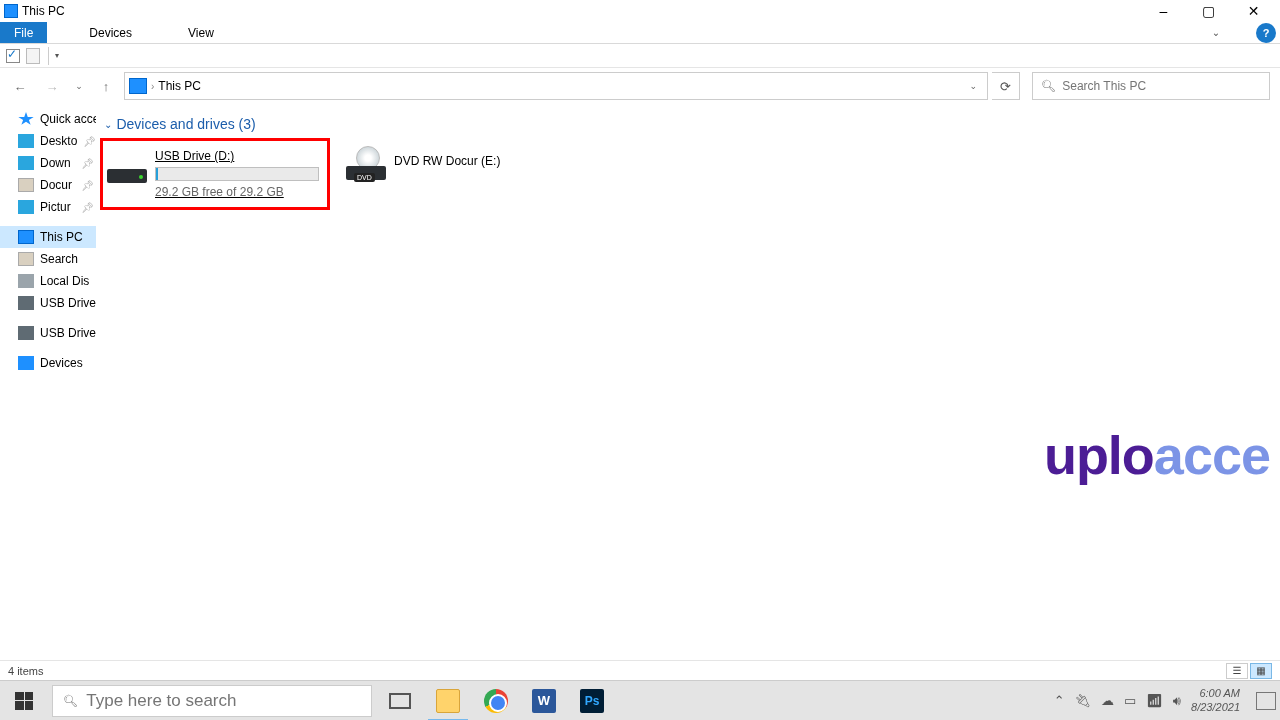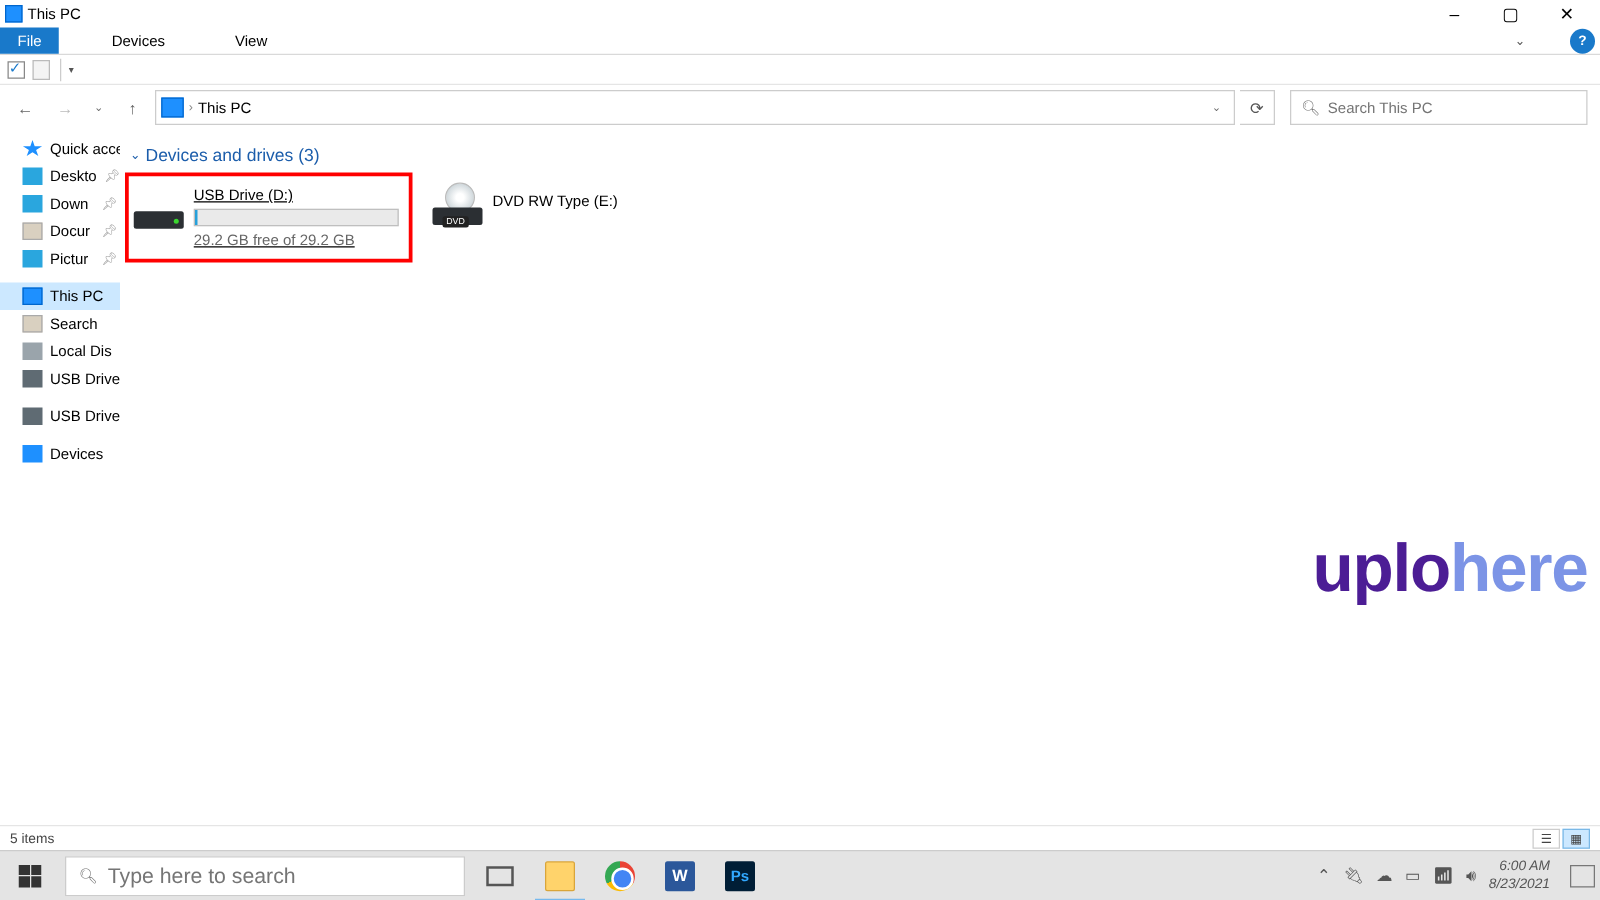--- a/index.html
+++ b/index.html
@@ -236,33 +236,33 @@
         </div>
       </div>
 
       <div class="drive" style="width:200px">
         <div class="dicon dvd">
           <div class="disc"></div>
           <div class="body"></div>
           <div class="label">DVD</div>
         </div>
         <div class="info">
-          <div class="name" style="margin-top:8px">DVD RW Type (E:)</div>
+          <div class="name" style="margin-top:8px">DVD RW Docur (E:)</div>
         </div>
       </div>
     </div>
 
     <div class="watermark">
-      <span class="g">uplo</span><span class="b">here</span>
+      <span class="g">uplo</span><span class="b">acce</span>
     </div>
   </div>
 </div>
 
 <div class="status">
-  <span>5 items</span>
+  <span>4 items</span>
   <div class="spacer"></div>
   <div class="view-btn">☰</div>
   <div class="view-btn active">▦</div>
 </div>
 
 <div class="taskbar">
   <div class="start">
       <div class="wlogo">
         <span></span>
         <span></span>

